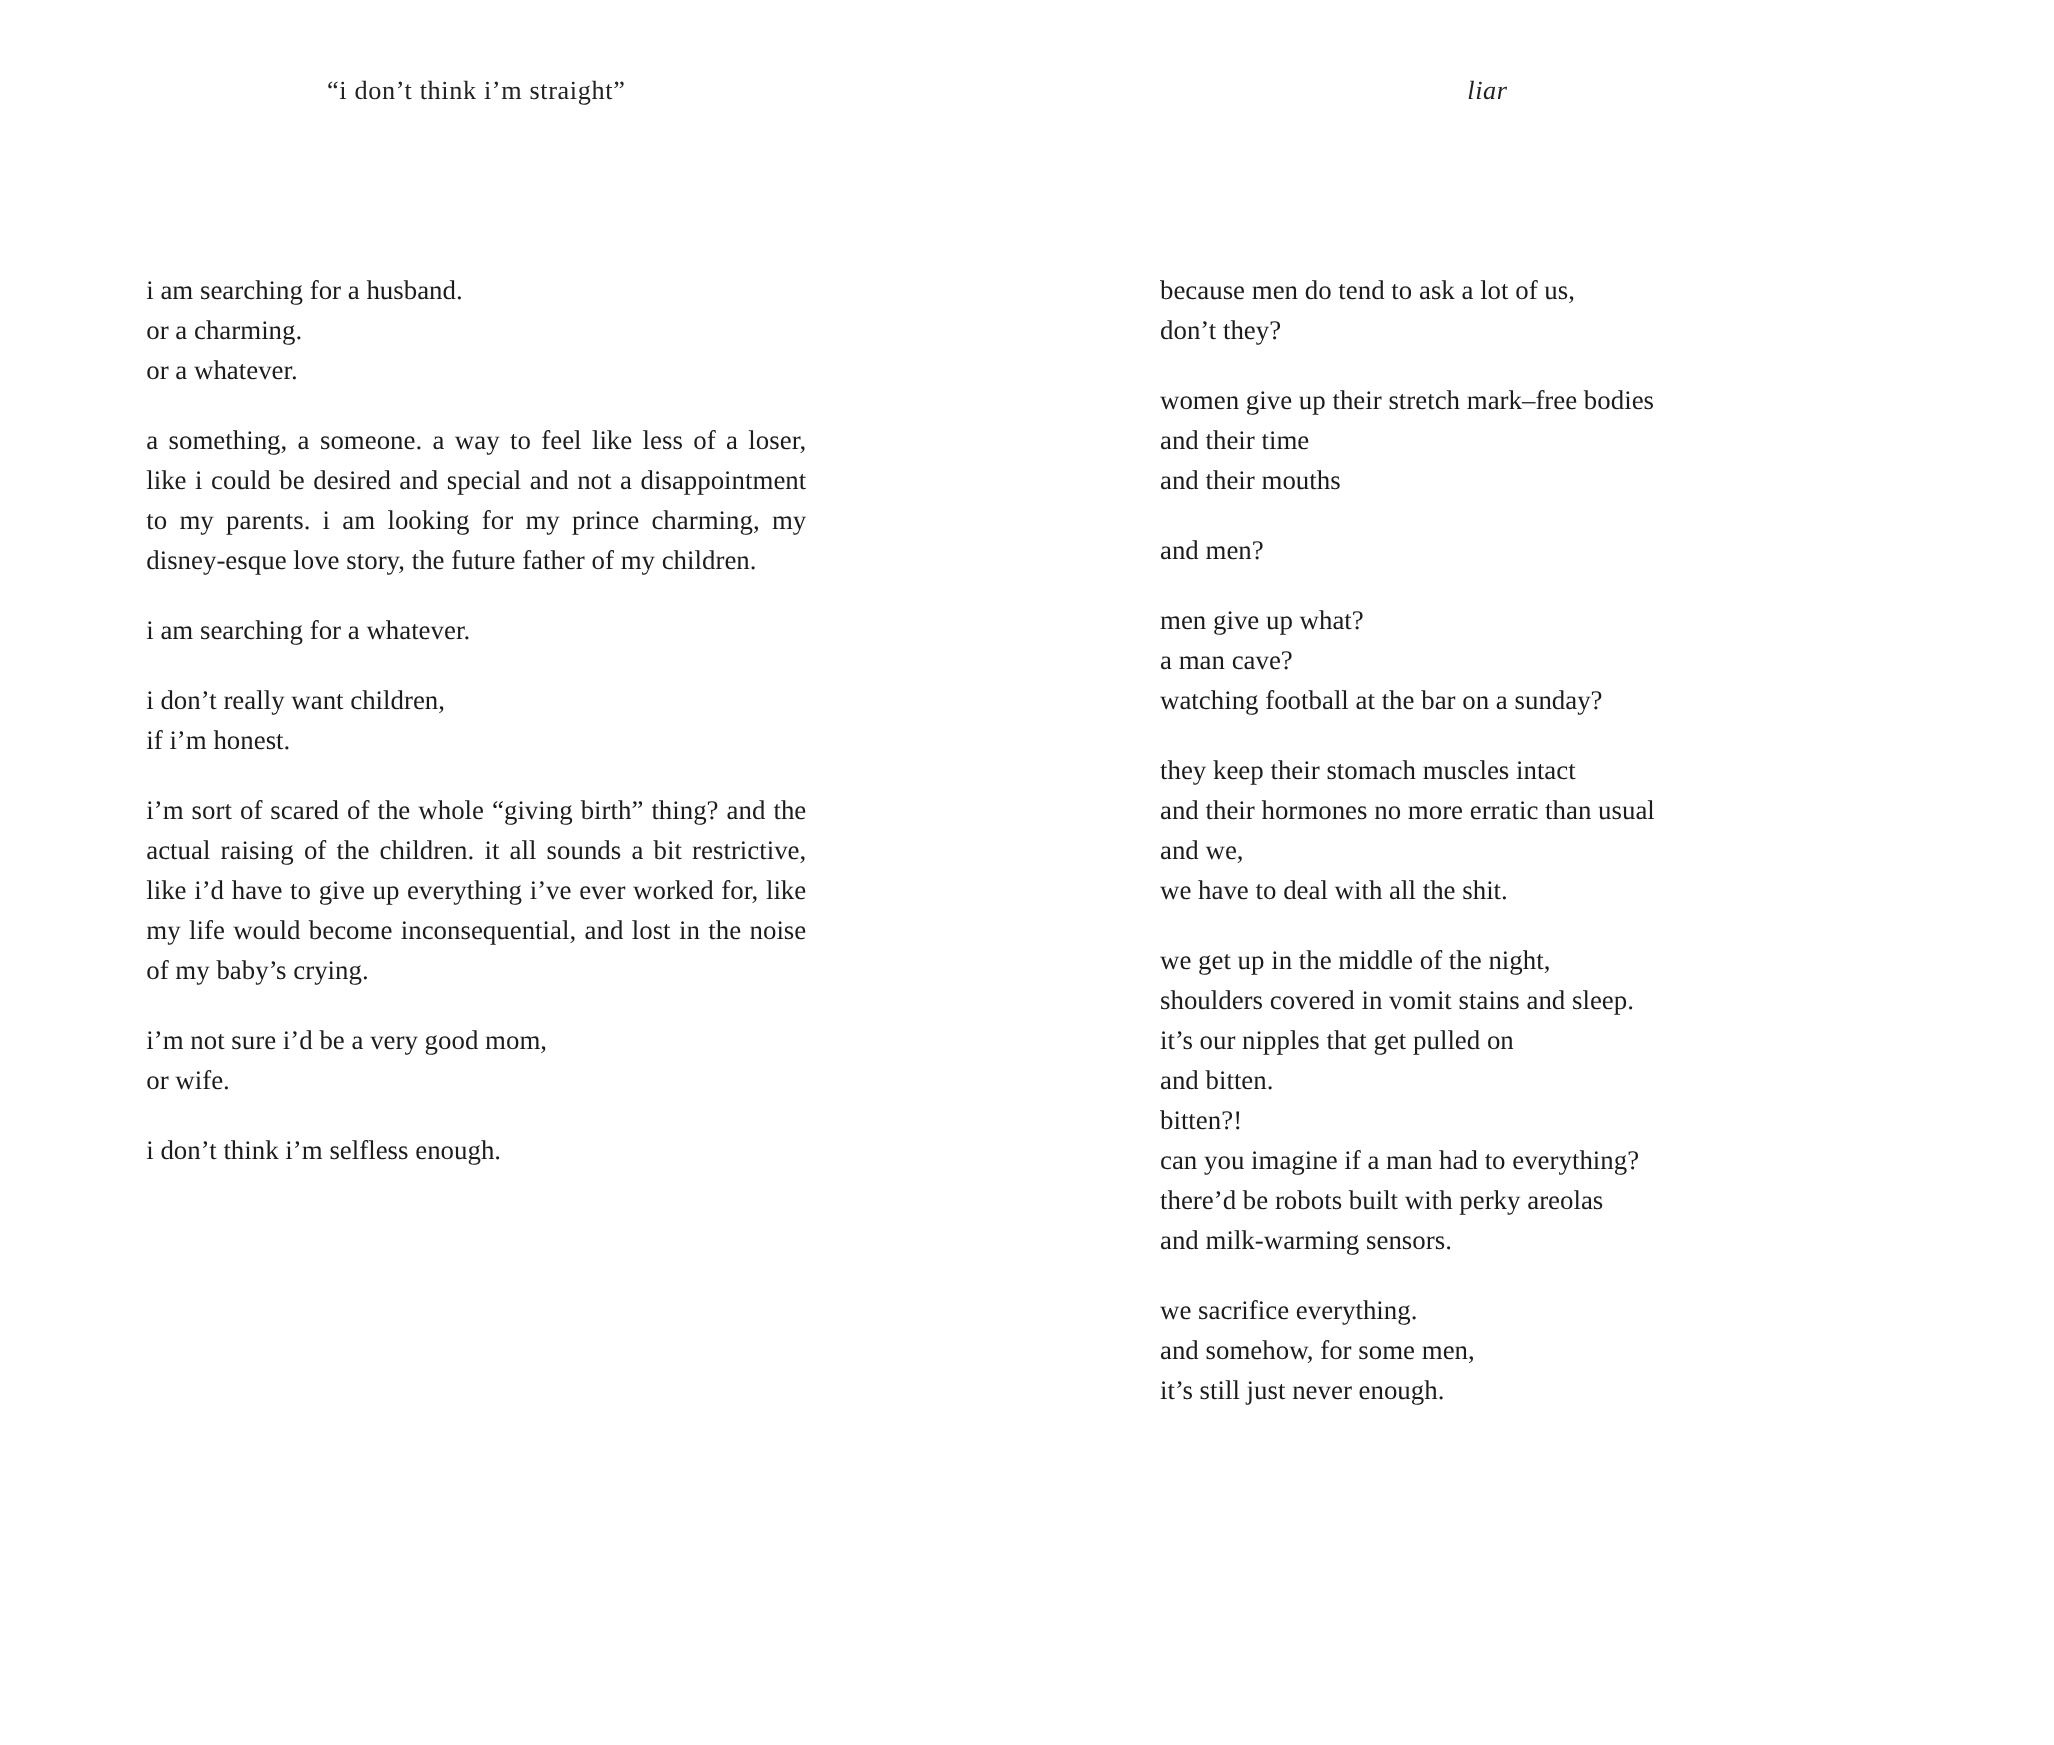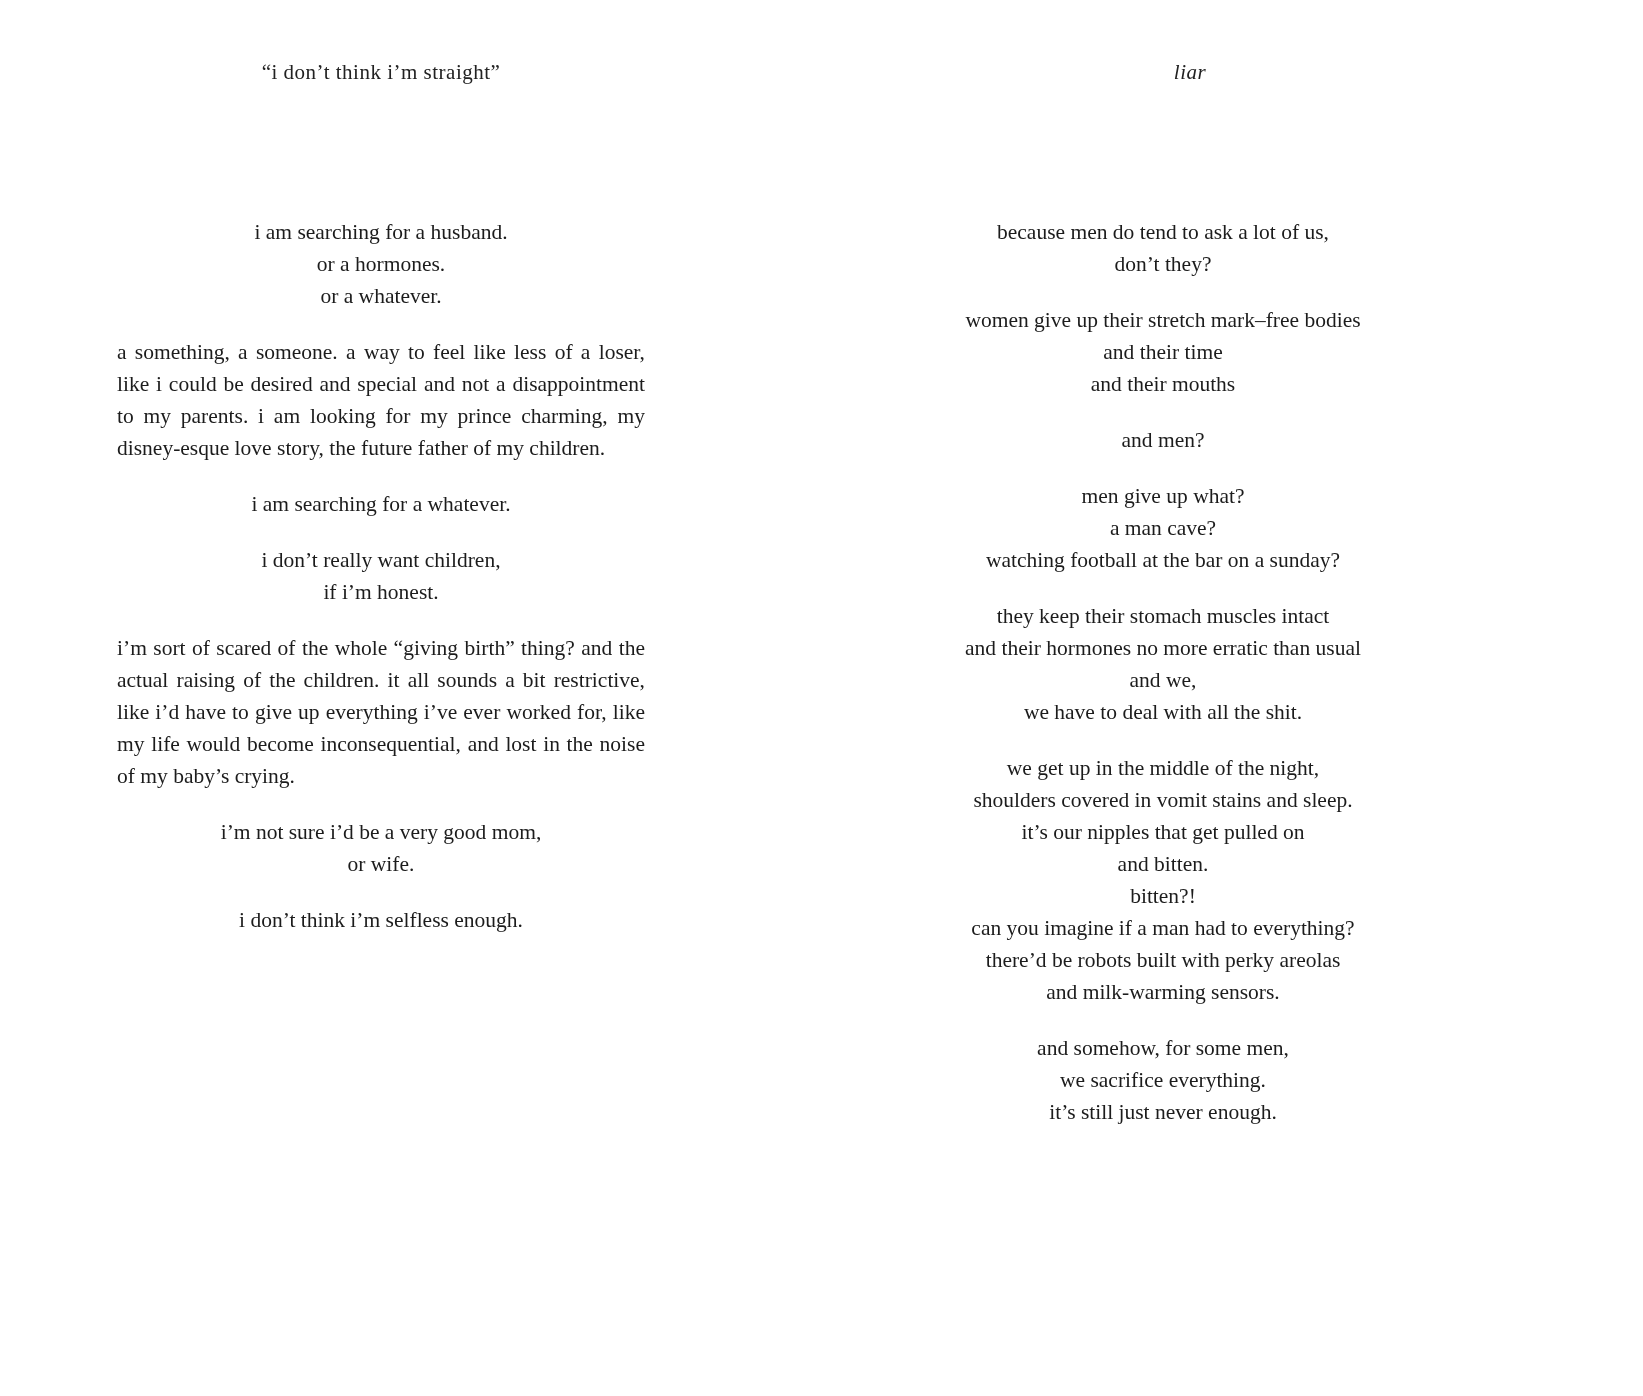--- a/index.html
+++ b/index.html
@@ -50,21 +50,20 @@
     top: 216px;
     font-size: 21.5px;
     line-height: 32px;
     color: #1c1c1c;
   }
   .poem-column.left  { left: 117px; width: 528px; }
   .poem-column.right { left: 928px; width: 470px; }
 
   .stanza {
     margin: 0 0 24px 0;
-    text-align: center;
   }
   .stanza.justified {
     text-align: justify;
     text-justify: inter-word;
   }
   .line { white-space: nowrap; }
   .line.italic { }
 </style>
 </head>
 <body>
@@ -74,21 +73,21 @@
   <div class="page page-left"></div>
   <div class="page page-right"></div>
 
   <div class="running-header left">“i don’t think i’m straight”</div>
 
   <div class="running-header right">liar</div>
 
   <div class="poem-column left">
       <div class="stanza">
         <div class="line">i am searching for a husband.</div>
-        <div class="line">or a hormones.</div>
+        <div class="line">or a charming.</div>
         <div class="line">or a whatever.</div>
       </div>
       <div class="stanza justified">a something, a someone. a way to feel like less of a loser, like i could be desired and special and not a disappointment to my parents. i am looking for my prince charming, my disney-esque love story, the future father of my children.</div>
       <div class="stanza">
         <div class="line">i am searching for a whatever.</div>
       </div>
       <div class="stanza">
         <div class="line">i don’t really want children,</div>
         <div class="line">if i’m honest.</div>
       </div>
@@ -130,22 +129,22 @@
         <div class="line">we get up in the middle of the night,</div>
         <div class="line">shoulders covered in vomit stains and sleep.</div>
         <div class="line">it’s our nipples that get pulled on</div>
         <div class="line">and bitten.</div>
         <div class="line italic">bitten?!</div>
         <div class="line">can you imagine if a man had to everything?</div>
         <div class="line">there’d be robots built with perky areolas</div>
         <div class="line">and milk-warming sensors.</div>
       </div>
       <div class="stanza">
+        <div class="line">we sacrifice everything.</div>
         <div class="line">and somehow, for some men,</div>
-        <div class="line">we sacrifice everything.</div>
         <div class="line">it’s still just never enough.</div>
       </div>
     </div>
 
   <div class="page-number left">38</div>
 
   <div class="page-number right">39</div>
 
 </div>
 

